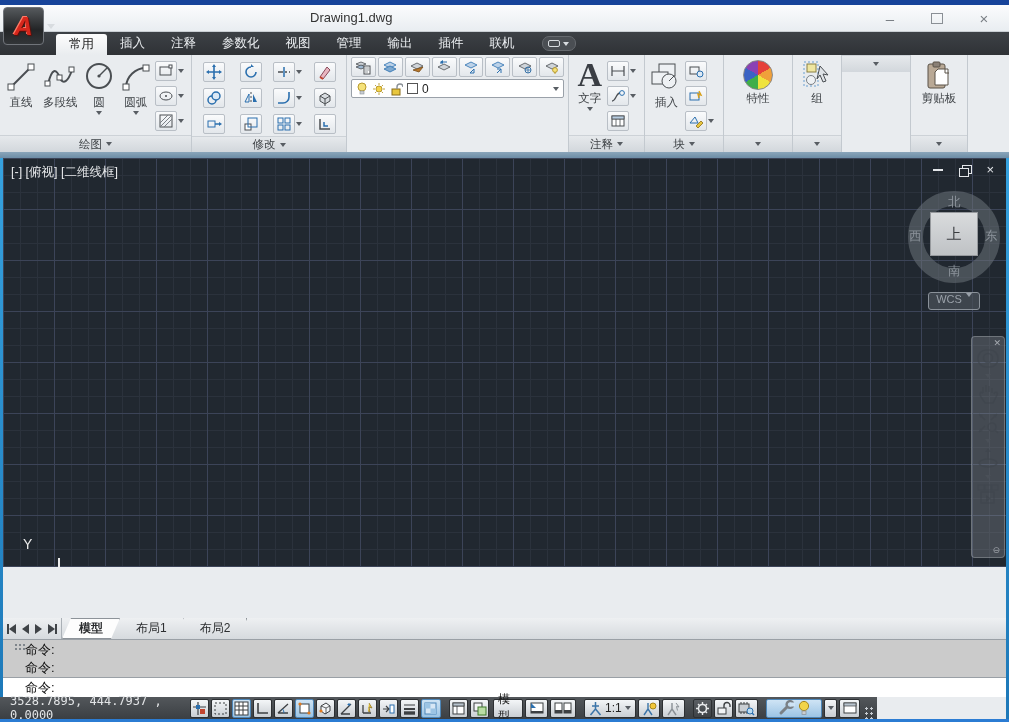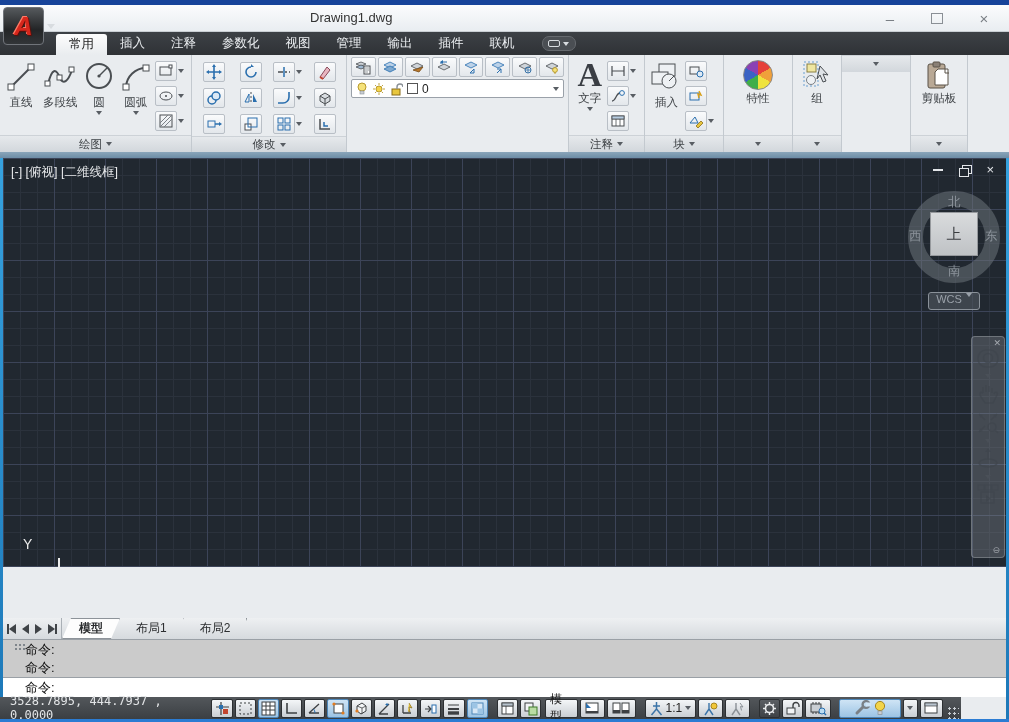--- a/index.html
+++ b/index.html
@@ -127,21 +127,21 @@
 
   
   .cmd-history { position:absolute; left:3px; top:640px; width:1003px; height:38px; background:#cbcbcb;
     border-bottom:1px solid #9aa0a6; color:#111; font-size:13px; padding:1px 0 0 22px; line-height:18px; }
   .cmd-grip { position:absolute; left:14px; top:643px; width:13px; height:9px;
     background-image:radial-gradient(#7f8destroy 1px, transparent 1px); background-image:radial-gradient(#7f858b 1px, transparent 1px); background-size:4px 4px; }
   .cmd-input { position:absolute; left:3px; top:678px; width:1003px; height:19px; background:#ffffff; color:#111;
     font-size:13px; padding-left:22px; display:flex; align-items:center; }
 
   
-  .statusbar { position:absolute; left:0; top:697px; width:961px; height:22px;
+  .statusbar { position:absolute; left:0; top:697px; width:877px; height:22px;
     background:linear-gradient(#53575b,#3b3f43); display:flex; align-items:center; padding:0 2px 0 10px; gap:2px; }
   .coords { color:#e2e4e6; font-family:"DejaVu Sans Mono","Liberation Mono",monospace; font-size:12px; width:208px; }
   .tgl { width:22px; height:19px; border:1px solid #2c2f32; border-radius:2px;
     background:linear-gradient(#f4f6f8,#c9ced3); display:flex; align-items:center; justify-content:center; }
   .tgl.on { background:linear-gradient(#cfe4f5,#9cc4e4); border-color:#4d86b8; }
   .tgl.dark { background:linear-gradient(#5a5e63,#3e4246); }
   .sb-sep { width:5px; }
   .sb-btn { height:19px; border:1px solid #2c2f32; border-radius:2px; background:linear-gradient(#f4f6f8,#c9ced3);
     display:flex; align-items:center; justify-content:center; padding:0 4px; gap:3px; color:#222; }
   .sb-btn.pressed { background:linear-gradient(#cfe4f5,#9cc4e4); border-color:#4d86b8; }

